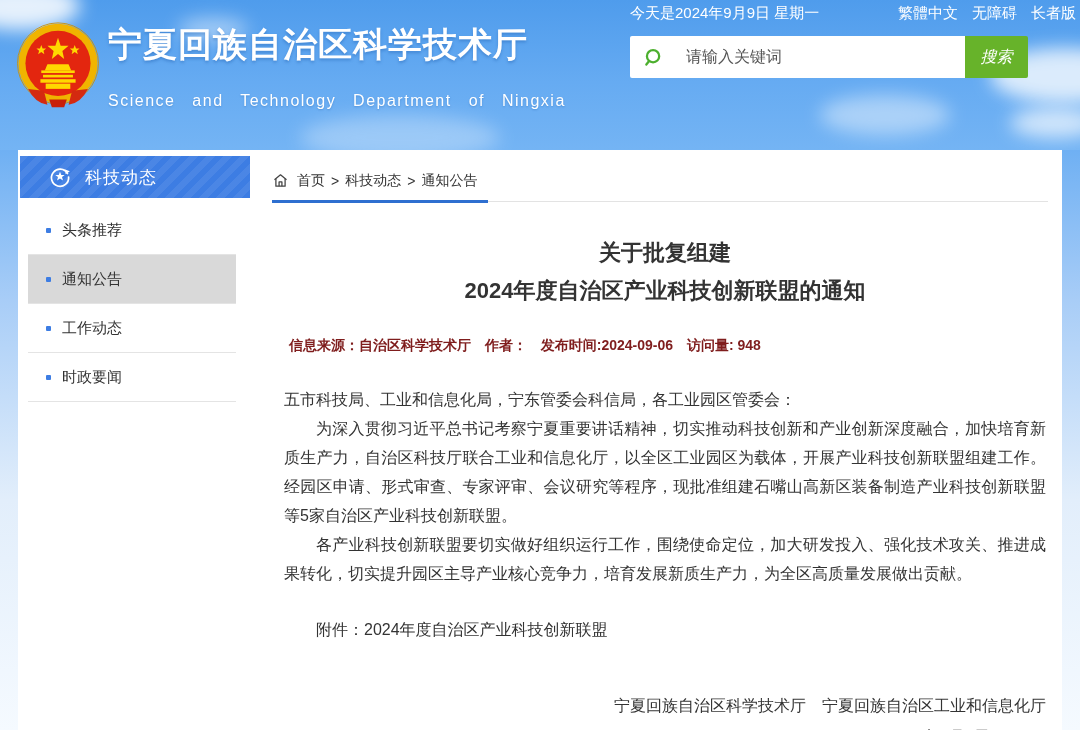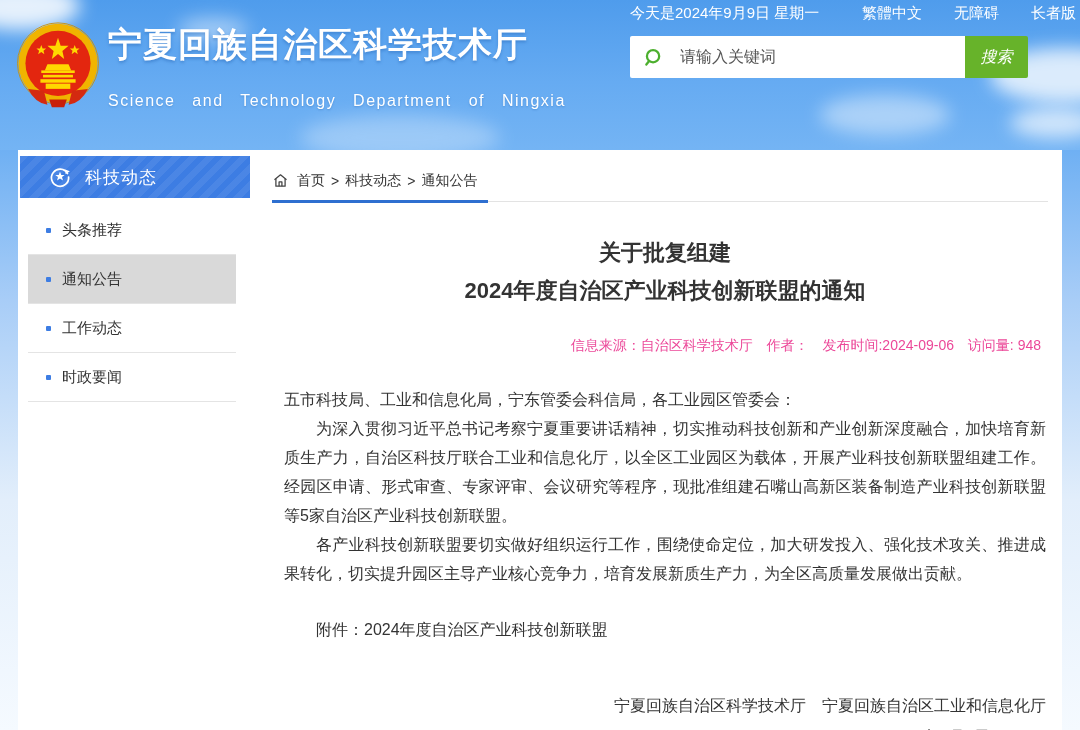--- a/index.html
+++ b/index.html
@@ -33,30 +33,30 @@
   }
   .site-subtitle {
     margin-top:24px; font-size:16px; letter-spacing:1.5px; word-spacing:11px;
     text-shadow:0 1px 2px rgba(20,80,160,.3); white-space:nowrap;
   }
 
   .header-right { position:absolute; left:630px; top:4px; width:446px; }
   .top-row { display:flex; justify-content:space-between; align-items:center; color:#fff; font-size:15px; }
   .today { white-space:nowrap; }
   .quick-links { display:flex; gap:14px; }
-  .quick-links a { color:#fff; text-decoration:none; white-space:nowrap; cursor:pointer;margin-left:18px; }
+  .quick-links a { color:#fff; text-decoration:none; white-space:nowrap; cursor:pointer; }
 
   .search-row { margin-top:13px; display:flex; width:398px; height:42px; }
   .search-box {
     flex:1; background:#fff; display:flex; align-items:center; padding:0 10px 0 13px;
     border-radius:2px 0 0 2px;
   }
   .search-box svg { width:21px; height:21px; flex:0 0 auto; }
   .search-input {
-    border:none; outline:none; flex:1; margin-left:16px; font-size:16px; color:#333;
+    border:none; outline:none; flex:1; margin-left:22px; font-size:16px; color:#333;
     font-family:inherit; background:transparent;
   }
   .search-input::placeholder { color:#565656; opacity:1; }
   .search-btn {
     width:63px; height:42px; border:none; background:#67b32a; color:#fff;
     font-size:16px; cursor:pointer; font-family:inherit; border-radius:0 2px 2px 0;font-style:italic;
   }
 
   
   .card {
@@ -95,21 +95,21 @@
   .breadcrumb::after {
     content:""; position:absolute; left:0; bottom:-2px; width:216px; height:3px; background:#2e6fd0;
   }
 
   .article { padding:0 2px 0 12px; }
   .art-title {
     margin-top:32px; text-align:center; font-size:22px; font-weight:bold;
     color:#333; line-height:38px;
   }
   .art-meta {
-    margin-top:27px; text-align:right; font-size:14px; font-weight:normal; color:#ec4899;
+    margin-top:27px; text-align:left; font-size:14px; font-weight:bold; color:#7f1d1d;
   }
   .art-meta span { margin:0 5px; }
   .art-body { margin-top:30px; font-size:16px; color:#333; line-height:29px; text-align:justify; }
   .art-body p.indent { text-indent:2em; }
   .attachment { margin-top:32px; font-size:16px; color:#333; text-indent:2em; cursor:pointer; }
   .signature { margin-top:50px; text-align:right; font-size:16px; color:#333; line-height:29px; }
   .signature .sig-date { padding-right:56px; margin-top:2px; }
 </style>
 </head>
 <body>

